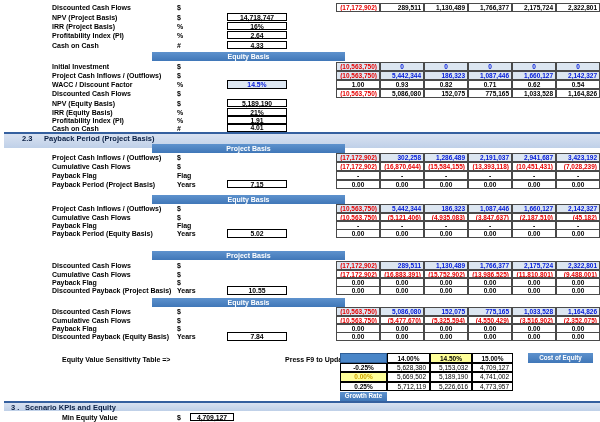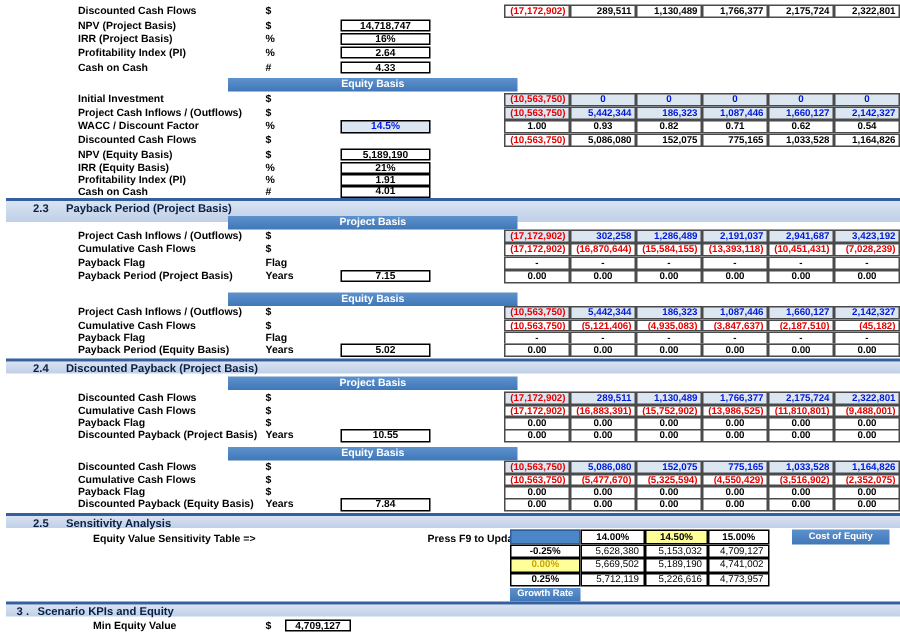--- a/index.html
+++ b/index.html
@@ -227,24 +227,20 @@
       <div class="lab">Payback Period (Equity Basis)</div>
       <div class="unit">Years</div>
       <div class="vbox" style="height: 8.5px; line-height: 7.5px;">5.02</div>
       <div class="gcell c" style="left: 336px; width: 44px; line-height: 7px;">0.00</div>
       <div class="gcell c" style="left: 380px; width: 44px; line-height: 7px;">0.00</div>
       <div class="gcell c" style="left: 424px; width: 44px; line-height: 7px;">0.00</div>
       <div class="gcell c" style="left: 468px; width: 44px; line-height: 7px;">0.00</div>
       <div class="gcell c" style="left: 512px; width: 44px; line-height: 7px;">0.00</div>
       <div class="gcell c" style="left: 556px; width: 44px; line-height: 7px;">0.00</div>
     </div>
-    <div class="band" style="top: 239px; height: 10px;">
-      <div class="num" style="left: 18px;">2.4</div>
-      <div class="ttl" style="left: 40px;">Discounted Payback (Project Basis)</div>
-    </div>
     <div class="bar" style="top: 250.5px; height: 9px; line-height: 9px;">Project Basis</div>
     <div class="row" style="top: 260.5px; height: 9px;">
       <div class="lab">Discounted Cash Flows</div>
       <div class="unit">$</div>
       <div class="gcell bluebg neg r" style="left: 336px; width: 44px; line-height: 7.5px;">(17,172,902)</div>
       <div class="gcell bluebg blu r" style="left: 380px; width: 44px; line-height: 7.5px;">289,511</div>
       <div class="gcell bluebg blu r" style="left: 424px; width: 44px; line-height: 7.5px;">1,130,489</div>
       <div class="gcell bluebg blu r" style="left: 468px; width: 44px; line-height: 7.5px;">1,766,377</div>
       <div class="gcell bluebg blu r" style="left: 512px; width: 44px; line-height: 7.5px;">2,175,724</div>
       <div class="gcell bluebg blu r" style="left: 556px; width: 44px; line-height: 7.5px;">2,322,801</div>
@@ -314,24 +310,20 @@
     <div class="row" style="top: 332px; height: 9px;">
       <div class="lab">Discounted Payback (Equity Basis)</div>
       <div class="unit">Years</div>
       <div class="vbox" style="height: 8.5px; line-height: 7.5px;">7.84</div>
       <div class="gcell c" style="left: 336px; width: 44px; line-height: 7.5px;">0.00</div>
       <div class="gcell c" style="left: 380px; width: 44px; line-height: 7.5px;">0.00</div>
       <div class="gcell c" style="left: 424px; width: 44px; line-height: 7.5px;">0.00</div>
       <div class="gcell c" style="left: 468px; width: 44px; line-height: 7.5px;">0.00</div>
       <div class="gcell c" style="left: 512px; width: 44px; line-height: 7.5px;">0.00</div>
       <div class="gcell c" style="left: 556px; width: 44px; line-height: 7.5px;">0.00</div>
-    </div>
-    <div class="band" style="top: 341.5px; height: 10px;">
-      <div class="num" style="left: 18px;">2.5</div>
-      <div class="ttl" style="left: 40px;">Sensitivity Analysis</div>
     </div>
     <div class="band" style="top: 401px; height: 10px;">
       <div class="num" style="left: 7px;">3 .</div>
       <div class="ttl" style="left: 21px;">Scenario KPIs and Equity</div>
     </div>
     <div class="row" style="top: 413px; height: 8px;">
       <div class="lab" style="left: 62px;">Min Equity Value</div>
       <div class="unit">$</div>
       <div class="vbox narrow" style="height: 8px; line-height: 7px;">4,709,127</div>
     </div>

